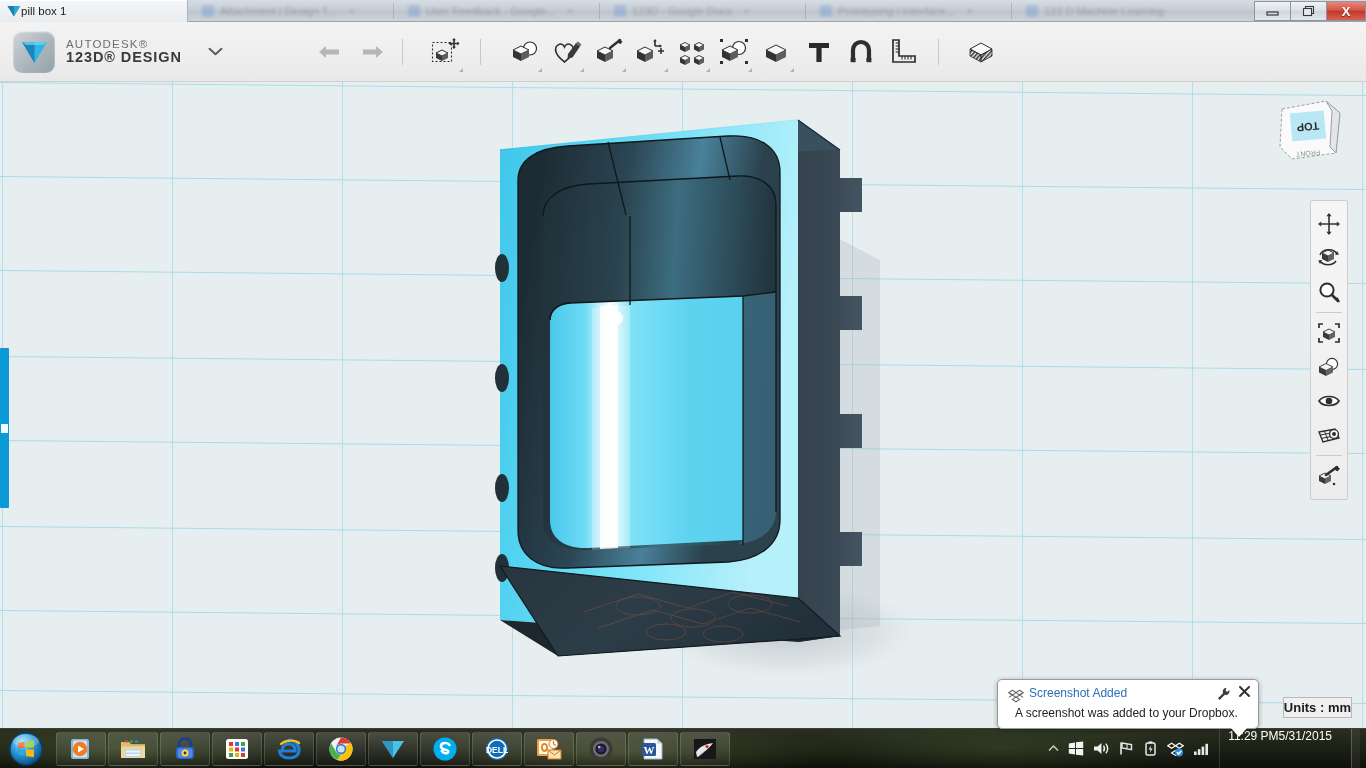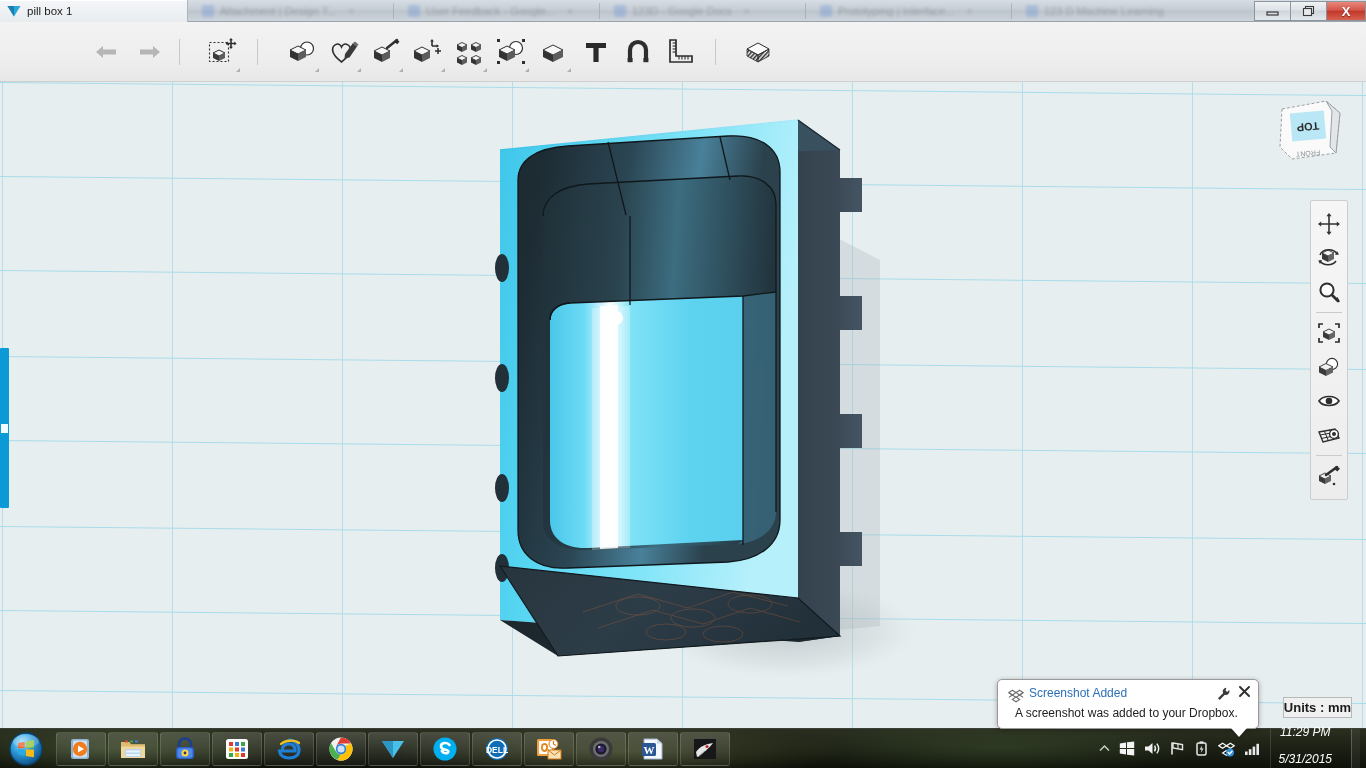--- a/index.html
+++ b/index.html
@@ -14,21 +14,21 @@
   
   .titlebar {
     position:absolute; left:0; top:0; width:1366px; height:22px;
     background:linear-gradient(180deg,#d6dde4 0%,#c5ccd4 48%,#bcc4cc 52%,#cdd4db 100%);
     border-bottom:1px solid #9aa3ab;
   }
   .tab-active {
     position:absolute; left:0; top:0; height:22px; width:188px;
     background:linear-gradient(180deg,#f4f6f8 0%,#e8ecef 100%);
     border-right:1px solid #aeb6bd;
-    display:flex; align-items:center; gap:6px; padding-left:7px;
+    display:flex; align-items:center; padding-left:7px;
     box-shadow:inset 0 1px 0 #fff;
   }
   .tab-active .ttl {
     font-size:11.5px; color:#1b1b1b; white-space:nowrap;
     font-family:"Liberation Sans", sans-serif;
   }
   .tri-logo { width:14px; height:12px; position:relative; flex:0 0 auto; }
   .tri-logo svg { display:block; }
   .ghost-tabs { position:absolute; left:188px; top:0; right:115px; height:22px; overflow:hidden; }
   .gtab {
@@ -190,24 +190,24 @@
     display:flex; align-items:center; justify-content:center;
   }
   .tray {
     position:relative; margin-left:auto; display:flex; align-items:center; gap:9px;
     padding-right:6px; height:40px;
   }
   .tray .ticon { display:flex; align-items:center; justify-content:center; }
   .clock {
     position:relative; text-align:center; color:#fff; line-height:1.25;
     padding:0 10px 6px 8px; border-left:1px solid rgba(255,255,255,.13); height:40px;
-    display:flex; flex-direction:column; justify-content:center;font-style:italic;
+    display:flex; flex-direction:row; justify-content:center;
   }
   .clock .t { font-size:12px; }
-  .clock .d { font-size:12px;margin-top:12px; }
+  .clock .d { font-size:12px; }
   .showdesk {
     position:relative; width:9px; height:40px; border-left:1px solid rgba(255,255,255,.22);
     background:rgba(255,255,255,.06);
   }
 </style>
 </head>
 <body>
 
 <div id="app">
 
@@ -264,20 +264,38 @@
           <rect x="3.5" y="1.5" width="8" height="7" fill="none" stroke="#3a3a3a" stroke-width="1.1"></rect>
           <rect x="1.5" y="3.5" width="8" height="7" fill="#e6eaee" stroke="#3a3a3a" stroke-width="1.1"></rect>
         </svg>
       </div>
       <div class="wbtn close">X</div>
     </div>
   </div>
 
   <div class="apptoolbar">
 
+    <div class="brand">
+      <div class="brand-mark">
+        <svg width="27" height="26" viewBox="0 0 27 26">
+          <path d="M1 3 L26 3 L13.5 24 Z" fill="#2fb6e6"></path>
+          <path d="M1 3 L13.5 24 L13.5 3 Z" fill="#1b86b8"></path>
+          <path d="M1 3 L26 3 L22 6 L5 6 Z" fill="#6fd3f2" opacity=".75"></path>
+        </svg>
+      </div>
+      <div class="brand-txt">
+        <div class="l1">AUTODESK®</div>
+        <div class="l2">123D® DESIGN</div>
+      </div>
+      <div class="brand-caret">
+        <svg width="15" height="9" viewBox="0 0 15 9">
+            <path d="M1.5 1.8 L7.5 7.2 L13.5 1.8" fill="none" stroke="#5c5c5c" stroke-width="2" stroke-linecap="round" stroke-linejoin="round"></path>
+          </svg>
+      </div>
+    </div>
 
     <div class="tb-group" style="margin-left:86px;">
       <div class="tb-btn">
         <svg width="26" height="18" viewBox="0 0 26 18">
           <path d="M9 3 L2 9 L9 15 L9 11.5 L22 11.5 L22 6.5 L9 6.5 Z" fill="#b6b6b6"></path>
         </svg>
       </div>
       <div class="tb-btn">
         <svg width="26" height="18" viewBox="0 0 26 18">
           <path d="M17 3 L24 9 L17 15 L17 11.5 L4 11.5 L4 6.5 L17 6.5 Z" fill="#b6b6b6"></path>

